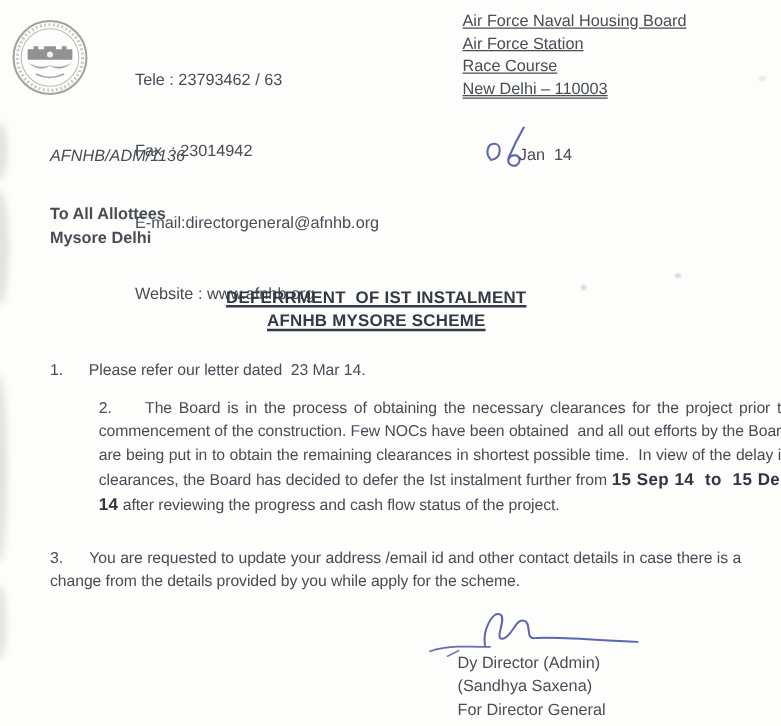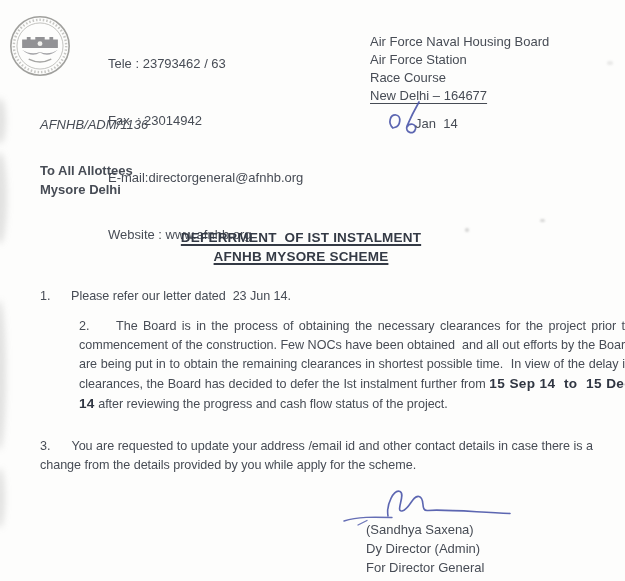--- a/index.html
+++ b/index.html
@@ -6,21 +6,21 @@
   .page {
     position:relative; width:625px; height:581px; margin:0;
     background:#fdfdfc; overflow:hidden;
     font-family:"Liberation Sans", sans-serif;
     color:#474c55;
   }
 
   
   .seal { position:absolute; left:8px; top:13px; width:64px; height:66px; }
   .contact { position:absolute; left:108px; top:16px; font-size:13px; line-height:19px; white-space:pre-wrap; }
-  .address { position:absolute; left:370px; top:33px; font-size:13px; line-height:18px; }
+  .address { position:absolute; left:370px; top:8px; font-size:13px; line-height:18px;text-decoration:underline; }
   .address .underlined { text-decoration:underline; text-underline-offset:3px; text-decoration-thickness:1.3px; }
 
   
   .ref { position:absolute; left:40px; top:117px; font-size:13px;font-style:italic; }
   .date-script { position:absolute; left:382px; top:99px; width:46px; height:40px; }
   .date-print { position:absolute; left:415px; top:116px; font-size:13px; white-space:pre; }
   .recipient { position:absolute; left:40px; top:162px; font-size:13px; line-height:18.5px;font-weight:bold; }
 
   
   .subject { position:absolute; left:0; top:228px; width:602px; text-align:center;
@@ -77,52 +77,52 @@
     <div>Tele : 23793462 / 63</div>
     <div>Fax  : 23014942</div>
     <div>E-mail:directorgeneral@afnhb.org</div>
     <div>Website : www.afnhb.org</div>
   </div>
 
   <div class="address">
     <div>Air Force Naval Housing Board</div>
     <div>Air Force Station</div>
     <div>Race Course</div>
-    <div class="underlined">New Delhi – 164677</div>
+    <div class="underlined">New Delhi – 110003</div>
   </div>
 
   <div class="ref">AFNHB/ADM/1136</div>
 
   <svg class="date-script" viewBox="0 0 46 40">
     <path d="M11,29 C5.5,24 8,15.5 14,16 C19.5,16.5 19,27 12.5,28.5" fill="none" stroke="#4a55a8" stroke-width="1.7" stroke-linecap="round" opacity="0.9"></path>
     <path d="M37,3 C33,10 28,20 25,27 C22.5,33.5 32,36.5 33.5,30 C34.6,24.6 27.5,23.5 25,28" fill="none" stroke="#4a55a8" stroke-width="1.7" stroke-linecap="round" opacity="0.9"></path>
   </svg>
   <div class="date-print">Jan  14</div>
 
   <div class="recipient">
     <div>To All Allottees</div>
     <div>Mysore Delhi</div>
   </div>
 
   <div class="subject">
     <div><span class="underlined">DEFERRMENT  OF IST INSTALMENT</span></div>
     <div><span class="underlined">AFNHB MYSORE SCHEME</span></div>
   </div>
 
-  <div class="para para-1">1.      Please refer our letter dated  23 Jun 14.</div>
+  <div class="para para-1">1.      Please refer our letter dated  23 Mar 14.</div>
 
   <div class="para para-2"><span>2.     The Board is in the process of obtaining the necessary clearances for the project prior to commencement of the construction. Few NOCs have been obtained  and all out efforts by the Board are being put in to obtain the remaining clearances in shortest possible time.  In view of the delay in clearances, the Board has decided to defer the Ist instalment further from </span><span class="bold-dates">15 Sep 14  to  15 Dec 14</span><span> after reviewing the progress and cash flow status of the project.</span></div>
 
   <div class="para para-3">3.      You are requested to update your address /email id and other contact details in case there is a change from the details provided by you while apply for the scheme.</div>
 
   <svg class="sig-script" viewBox="0 0 178 42">
     <path d="M8,37 C22,32.5 38,33 56,33.5" fill="none" stroke="#4a55a8" stroke-width="1.4" stroke-linecap="round" opacity="0.85"></path>
     <path d="M52,32 C50,20 58,5 64,7.5 C70,10 59,28 66,27 C74,25.5 76,11 83,12.5 C90,14 83.5,27.5 92,26.5 C104,25 132,27.5 174,29.5" fill="none" stroke="#4a55a8" stroke-width="1.6" stroke-linecap="round" opacity="0.9"></path>
     <path d="M22,41 L31,36.5" fill="none" stroke="#4a55a8" stroke-width="1.3" stroke-linecap="round" opacity="0.8"></path>
   </svg>
 
   <div class="sig-block">
+    <div>Dy Director (Admin)</div>
     <div>(Sandhya Saxena)</div>
-    <div>Dy Director (Admin)</div>
     <div>For Director General</div>
   </div>
 
 </div>
 
 </body></html>

